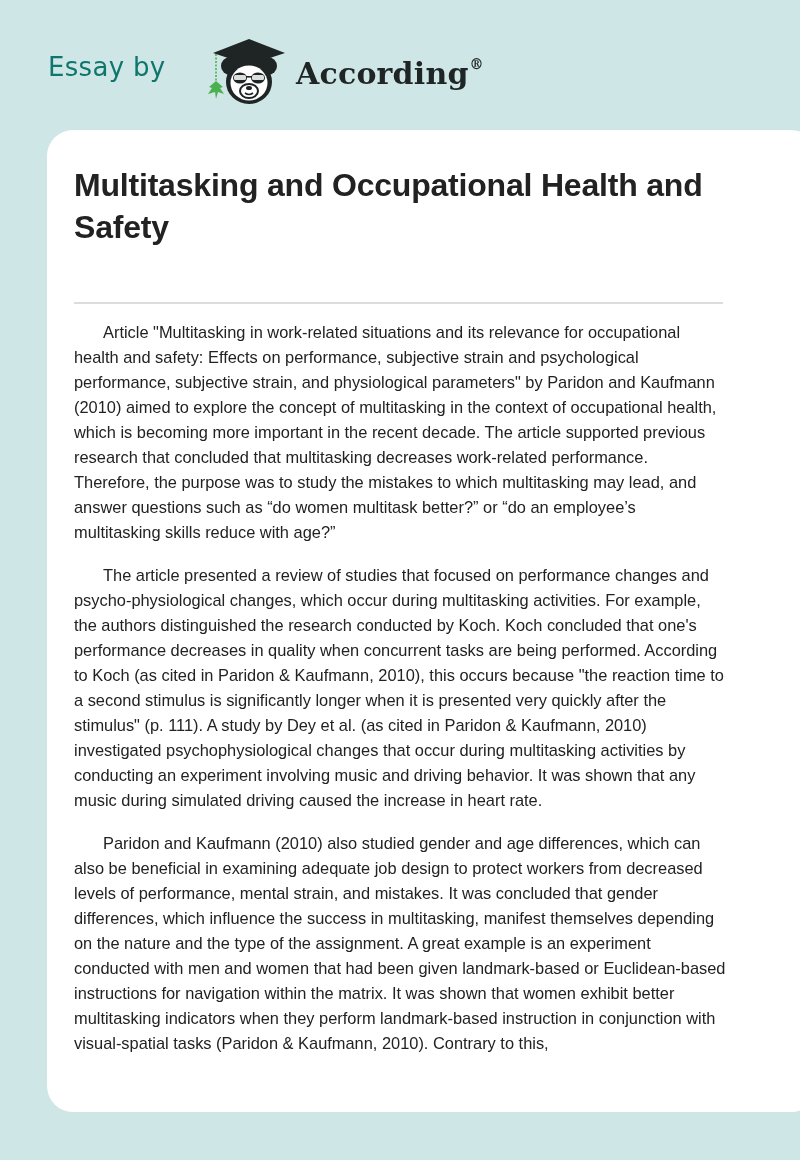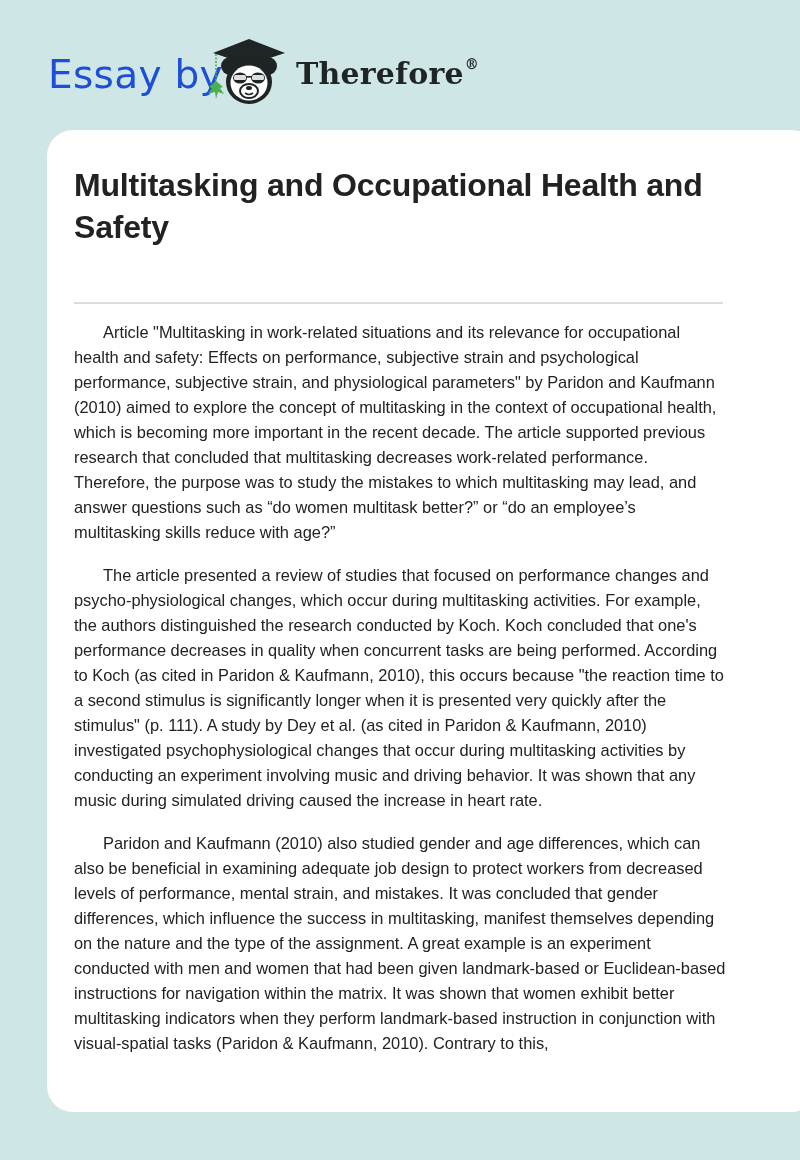--- a/index.html
+++ b/index.html
@@ -16,22 +16,22 @@
     }
     .header {
       position: absolute;
       left: 0; top: 0;
       width: 800px; height: 130px;
     }
     .essay-by {
       position: absolute;
       left: 48px; top: 52px;
       font-family: "DejaVu Sans", sans-serif;
-      font-size: 39px;
-      color: #1d4ed8;
+      font-size: 26px;
+      color: #0f766e;
       letter-spacing: 0.3px;
     }
     .logo-icon {
       position: absolute;
       left: 203px; top: 36px;
       width: 86px; height: 72px;
     }
     .brand {
       position: absolute;
       left: 296px; top: 56px;
@@ -131,21 +131,21 @@
       <ellipse cx="46" cy="52" rx="3" ry="2" fill="#1f2424"></ellipse>
       <path d="M42 57 Q46 60 50 57" stroke="#1f2424" stroke-width="1.6" fill="none"></path>
 
       <polygon points="10,17 46,3 82,17 46,29" fill="#1f2424"></polygon>
       <rect x="31" y="19" width="30" height="8" fill="#1f2424"></rect>
 
       <line x1="13" y1="18" x2="13" y2="46" stroke="#4caf50" stroke-width="1.6" stroke-dasharray="2,1.5"></line>
       <path d="M13 45 L6 51 L9 52 L5 58 L12 56 L13 63 L15 56 L21 58 L17 52 L20 51 Z" fill="#4caf50"></path>
     </svg>
   </div>
-  <span class="brand"><span>Therefore</span><sup>®</sup></span>
+  <span class="brand"><span>According</span><sup>®</sup></span>
 </div>
 
 <div class="card">
   <h1 class="title">Multitasking and Occupational Health and Safety</h1>
 
 
   <div class="divider"></div>
 
   <div class="body-text">
     <p>Article "Multitasking in work-related situations and its relevance for occupational health and safety: Effects on performance, subjective strain and psychological performance, subjective strain, and physiological parameters" by Paridon and Kaufmann (2010) aimed to explore the concept of multitasking in the context of occupational health, which is becoming more important in the recent decade. The article supported previous research that concluded that multitasking decreases work-related performance. Therefore, the purpose was to study the mistakes to which multitasking may lead, and answer questions such as “do women multitask better?” or “do an employee’s multitasking skills reduce with age?”</p>

